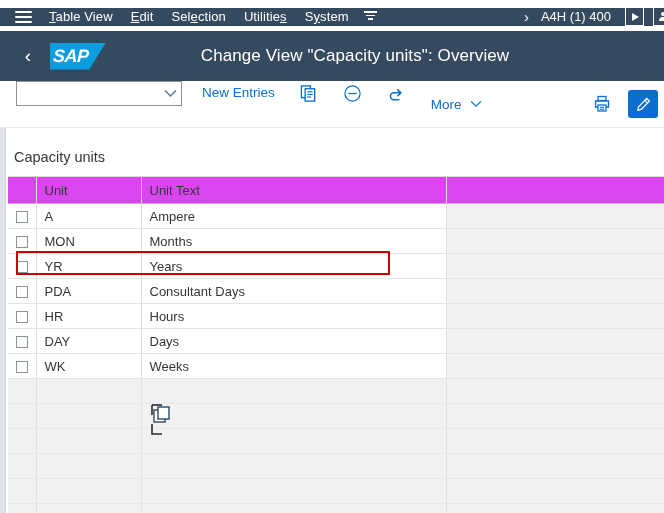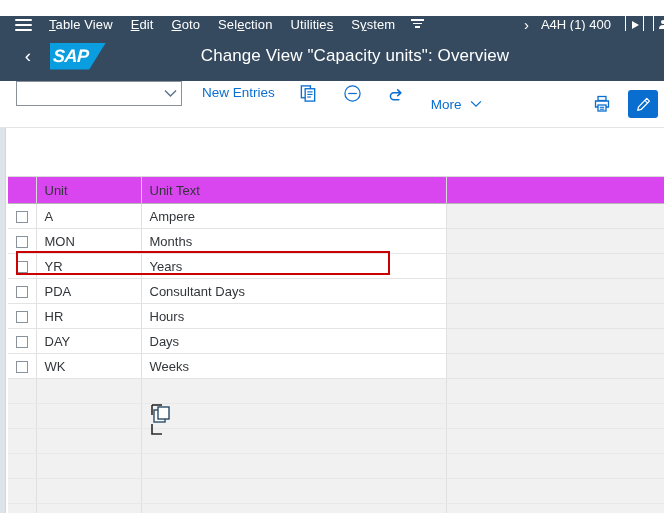--- a/index.html
+++ b/index.html
@@ -18,21 +18,21 @@
     position: relative;
     width: 664px;
     height: 513px;
     overflow: hidden;
     background: #ffffff;
   }
 
   
   .menubar {
     position: absolute;
-    left: 0; top: 16px;
+    left: 0; top: 8px;
     width: 664px; height: 18px;
     background: #354a5f;
     display: flex;
     align-items: center;
     box-sizing: border-box;
     border-bottom: 1px solid #2b3c4d;
   }
   .hamburger {
     width: 34px;
     height: 31px;
@@ -391,21 +391,20 @@
 
   <div class="menubar">
     <div class="hamburger">
       <span></span>
         <span></span>
         <span></span>
     </div>
 
     <div class="menu-item"><u>T</u>able View</div>
     <div class="menu-item"><u>E</u>dit</div>
-    <div class="menu-item"><u>G</u>oto</div>
     <div class="menu-item">Sel<u>e</u>ction</div>
     <div class="menu-item">Utilitie<u>s</u></div>
     <div class="menu-item">S<u>y</u>stem</div>
 
     <div class="menu-overflow">
       <div class="bars">
           <i></i>
           <i></i>
           <i></i>
         </div>
@@ -492,20 +491,21 @@
           <path d="M13.8 2.8 L17 6 L7.2 15.8 L3.2 16.8 L4.2 12.8 Z" fill="none" stroke="#ffffff" stroke-width="1.5" stroke-linejoin="round"></path>
           <line x1="11.6" y1="5.1" x2="14.8" y2="8.3" stroke="#ffffff" stroke-width="1.3"></line>
         </svg>
       </div>
     </div>
   </div>
 
   <div class="content">
     <div class="left-rail"></div>
 
+    <div class="section-title">Capacity units</div>
 
     <div class="table-wrap">
       <table class="grid">
         <colgroup>
           <col class="c-check">
             <col class="c-unit">
             <col class="c-text">
             <col class="c-rest">
         </colgroup>
         <thead>

